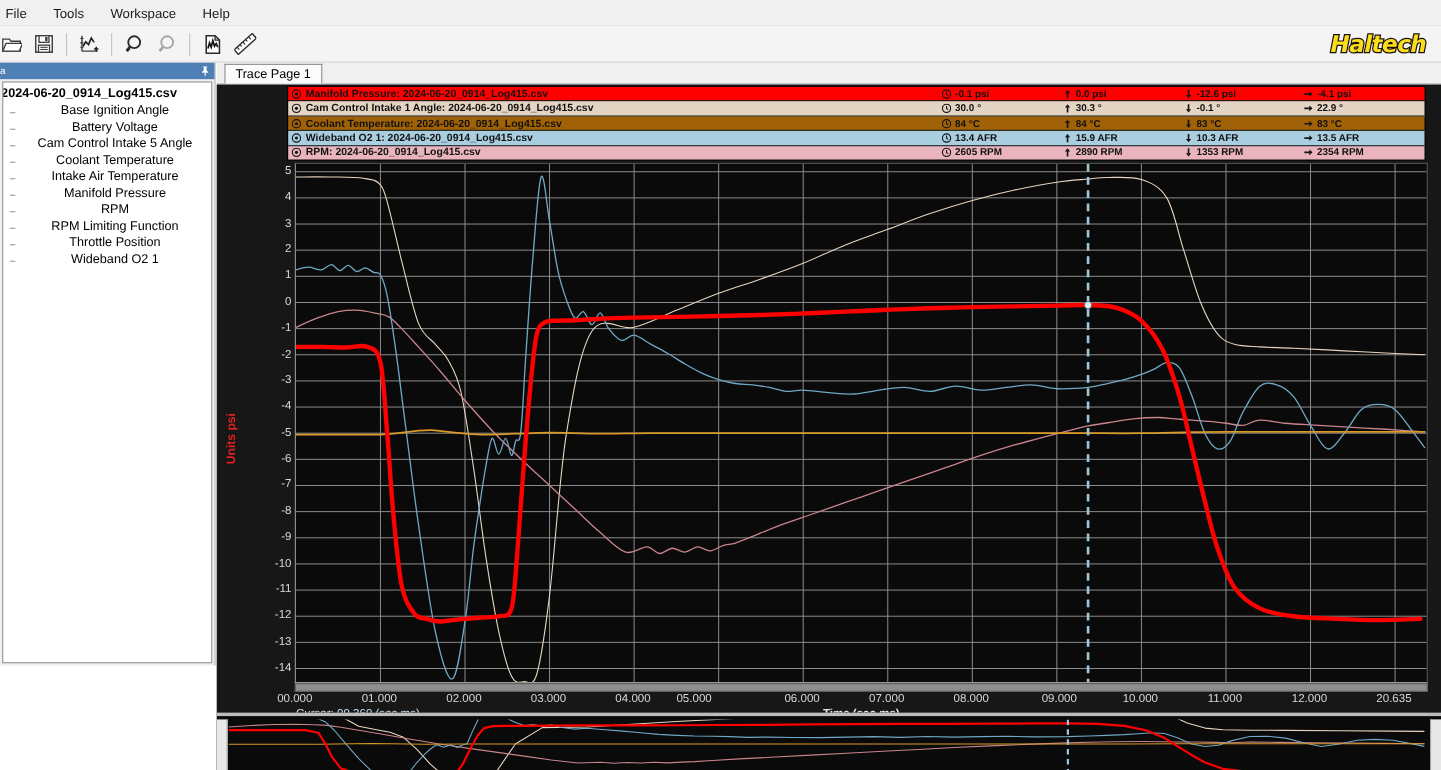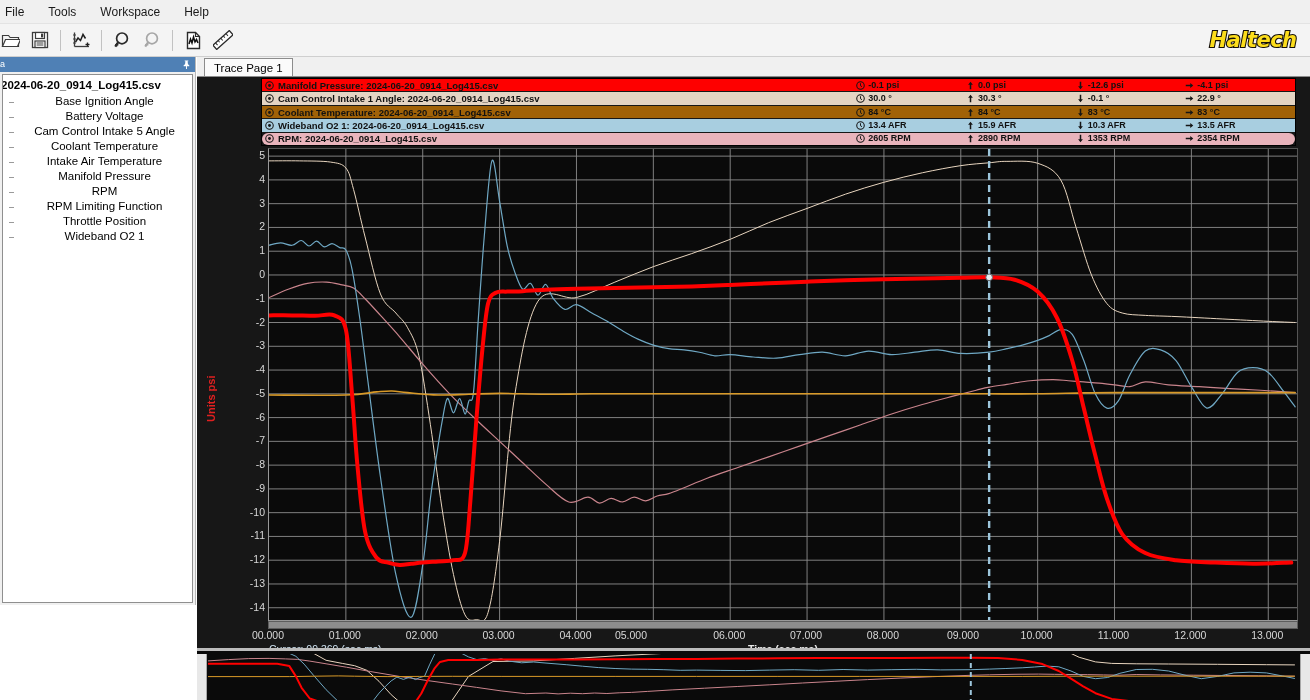--- a/index.html
+++ b/index.html
@@ -118,21 +118,21 @@
     width: 1035px; height: 68px;
     display: flex; flex-direction: column;
     border: 1px solid #000;
   }
   .lg-row {
     flex: 1; display: flex; align-items: center;
     border-bottom: 1px solid #171717;
     font-size: 9.5px; font-weight: bold;
     color: #101010; white-space: nowrap; overflow: hidden;
   }
-  .lg-row:last-child { border-bottom: none; border-radius: 6px; }
+  .lg-row:last-child { border-bottom: none; }
   .lg-name { display: flex; align-items: center; width: 596px; padding-left: 3px; }
   .lg-val { width: 110px; display: flex; align-items: center; gap: 3px; }
   .eye { width: 9px; height: 9px; margin-right: 4px; flex: 0 0 auto; }
   .arrw { font-size: 9px; line-height: 1; font-weight: bold; }
 
   
   .plot-area {
     position: absolute; left: 71px; top: 71px;
     width: 1030px; height: 473px;
     background: #0a0a0a;
@@ -567,21 +567,21 @@
       <div class="xtick" style="left: 230.597px;">03.000</div>
       <div class="xtick" style="left: 307.463px;">04.000</div>
       <div class="xtick" style="left: 363px;">05.000</div>
       <div class="xtick" style="left: 461.194px;">06.000</div>
       <div class="xtick" style="left: 538.06px;">07.000</div>
       <div class="xtick" style="left: 614.925px;">08.000</div>
       <div class="xtick" style="left: 695px;">09.000</div>
       <div class="xtick" style="left: 768.657px;">10.000</div>
       <div class="xtick" style="left: 845.522px;">11.000</div>
       <div class="xtick" style="left: 922.388px;">12.000</div>
-      <div class="xtick" style="left: 999.254px;">13.000</div>
+      <div class="xtick" style="left: 999.254px;">20.635</div>
     </div>
   <div class="cursor-readout">Cursor: 09.369 (sec.ms)</div>
   <div class="xaxis-title">Time (sec.ms)</div>
 </div>
 
 <div class="overview">
   <div class="ov-left-scroll"></div>
   <div class="ov-right-scroll"></div>
   <svg id="ov-svg" width="1113" height="49" viewBox="0 0 1113 49" style="position:absolute;left:0;top:3px;">
       <polyline points="11.0,-15.0 43.6,-15.0 76.1,-14.9 92.4,-13.9 100.6,-10.5 112.8,-2.8 129.1,6.3 145.3,9.4 157.6,11.7 169.8,16.3 182.0,27.3 194.2,40.7 206.4,51.4 218.6,57.9 230.8,58.6 243.0,57.5 255.3,46.0 271.5,22.4 296.0,7.5 336.7,6.9 377.4,4.4 418.1,1.9 458.8,-0.2 499.5,-2.4 540.2,-5.1 580.9,-7.4 621.6,-9.7 662.3,-11.6 703.1,-13.1 743.8,-14.3 773.8,-14.7 792.6,-15.0 825.2,-14.7 849.6,-12.0 865.9,-4.4 882.2,3.3 898.5,7.9 914.7,9.4 939.2,9.8 971.7,10.0 1020.6,10.3 1069.4,10.7 1097.9,10.9" fill="none" stroke="#e8d5bf" stroke-width="1" stroke-linejoin="round"></polyline>

